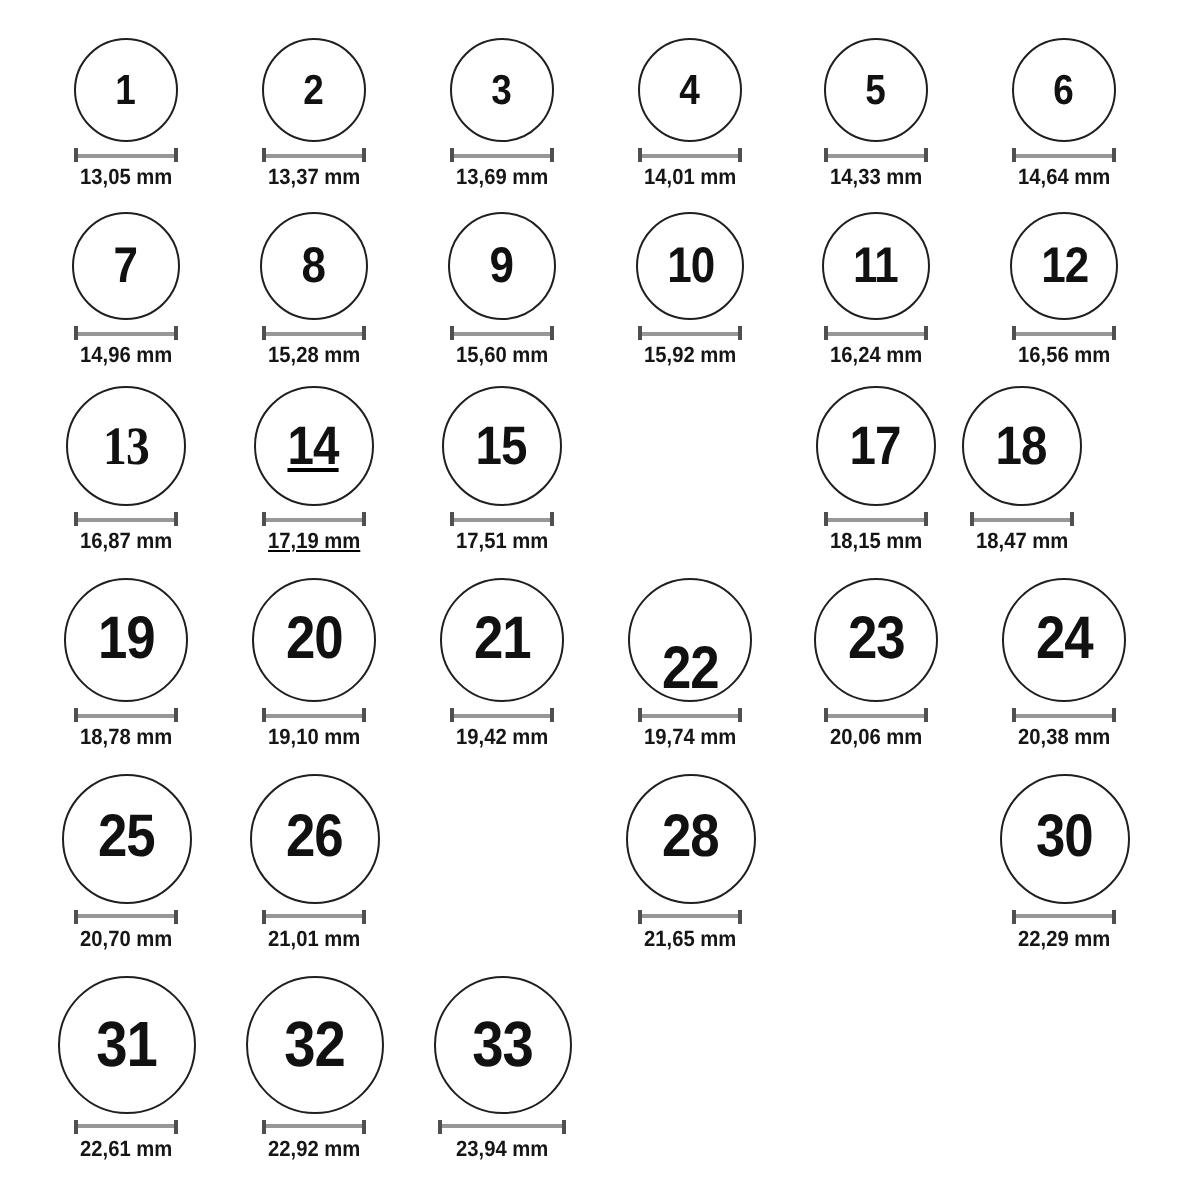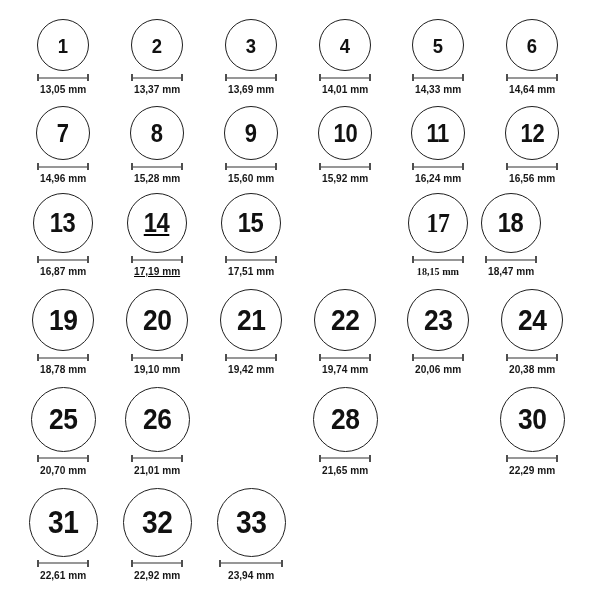--- a/index.html
+++ b/index.html
@@ -208,21 +208,21 @@
     </div>
     <div class="measure" style="width: 52px;">
       <span class="tick"></span>
       <span class="bar"></span>
       <span class="tick"></span>
     </div>
     <div class="dia-label">16,56 mm</div>
   </div>
 
   <div class="cell" style="left: 16px; top: 193px;">
-    <div class="circle" style="width: 60px; height: 60px;">
+    <div class="circle" style="width: 60px; height: 60px; font-family: Liberation Serif, serif;">
       <span class="num" style="font-size: 27px;">13</span>
     </div>
     <div class="measure" style="width: 52px;">
       <span class="tick"></span>
       <span class="bar"></span>
       <span class="tick"></span>
     </div>
     <div class="dia-label">16,87 mm</div>
   </div>
 
@@ -244,21 +244,21 @@
     </div>
     <div class="measure" style="width: 52px;">
       <span class="tick"></span>
       <span class="bar"></span>
       <span class="tick"></span>
     </div>
     <div class="dia-label">17,51 mm</div>
   </div>
 
 
-  <div class="cell" style="left: 391px; top: 193px; font-family: Liberation Serif, serif;">
+  <div class="cell" style="left: 391px; top: 193px;">
     <div class="circle" style="width: 60px; height: 60px;">
       <span class="num" style="font-size: 27px;">17</span>
     </div>
     <div class="measure" style="width: 52px;">
       <span class="tick"></span>
       <span class="bar"></span>
       <span class="tick"></span>
     </div>
     <div class="dia-label">18,15 mm</div>
   </div>
@@ -305,21 +305,21 @@
     </div>
     <div class="measure" style="width: 52px;">
       <span class="tick"></span>
       <span class="bar"></span>
       <span class="tick"></span>
     </div>
     <div class="dia-label">19,42 mm</div>
   </div>
 
   <div class="cell" style="left: 298px; top: 289px;">
-    <div class="circle" style="width: 62px; height: 62px;">
+    <div class="circle" style="width: 62px; height: 62px; align-items: flex-end;">
       <span class="num" style="font-size: 30px;">22</span>
     </div>
     <div class="measure" style="width: 52px;">
       <span class="tick"></span>
       <span class="bar"></span>
       <span class="tick"></span>
     </div>
     <div class="dia-label">19,74 mm</div>
   </div>
 

